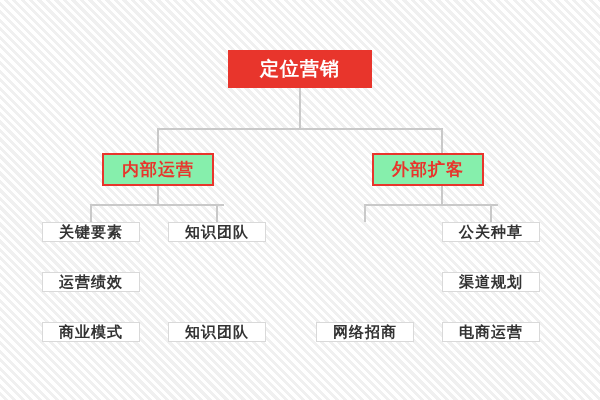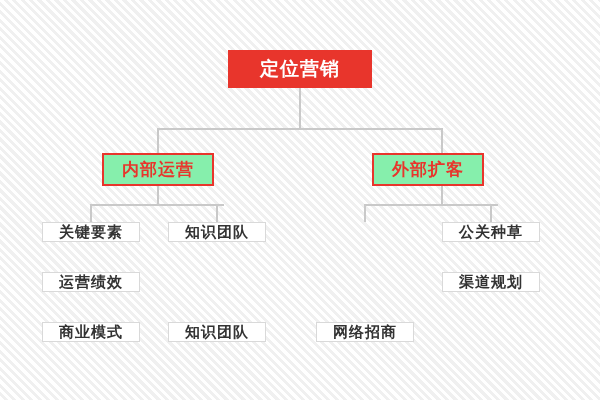--- a/index.html
+++ b/index.html
@@ -119,14 +119,15 @@
 
   <div class="node leaf c1 r1">关键要素</div>
   <div class="node leaf c2 r1">知识团队</div>
   <div class="node leaf c1 r2">运营绩效</div>
   <div class="node leaf c1 r3">商业模式</div>
   <div class="node leaf c2 r3">知识团队</div>
 
   <div class="node leaf c4 r1">公关种草</div>
   <div class="node leaf c4 r2">渠道规划</div>
   <div class="node leaf c3 r3">网络招商</div>
+  <div class="node leaf c4 r3">电商运营</div>
 
 </div>
 
 </body></html>

